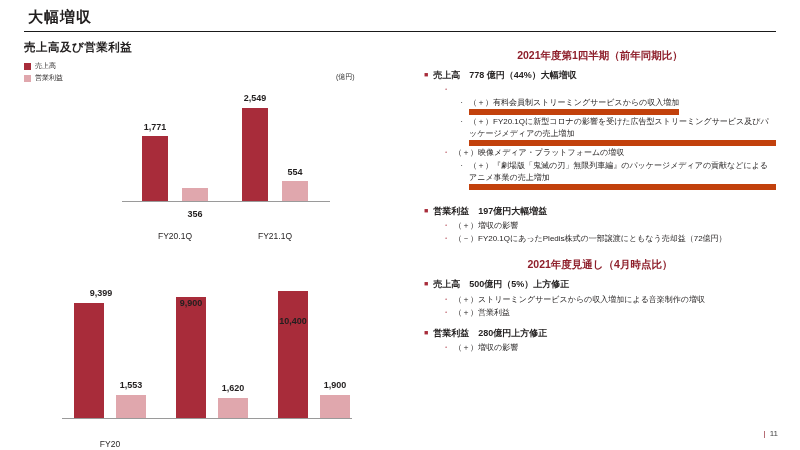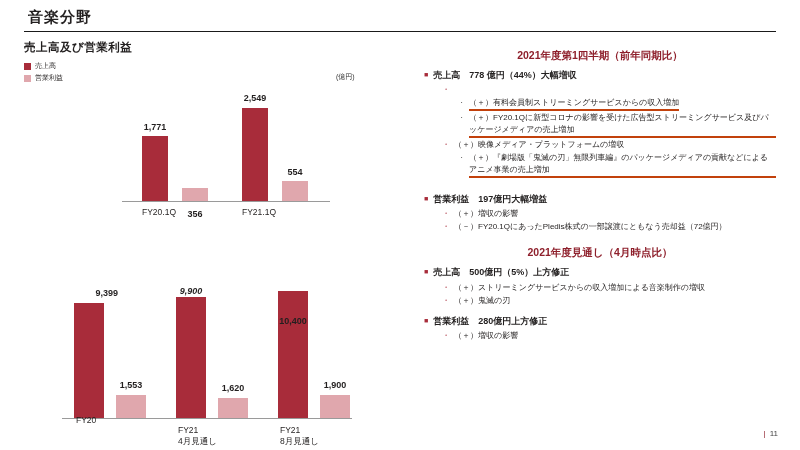--- a/index.html
+++ b/index.html
@@ -83,23 +83,25 @@
     position: absolute;
     font-size: 9px;
     font-weight: bold;
     text-align: center;
     color: #221f1f;
     white-space: nowrap;
   }
   .cat-label {
     position: absolute;
     font-size: 8.5px;
+    text-align: center;
     color: #221f1f;
     white-space: nowrap;
     line-height: 1.25;
+    margin-top: 24px;
   }
   .cat-label.bold { font-weight: normal; }
 
   
   .right-col {
     position: absolute;
     left: 424px;
     top: 48px;
     width: 352px;
     font-size: 8px;
@@ -147,38 +149,38 @@
     margin-bottom: 1px;
   }
   .lvl3 .mk {
     color: #555;
     font-size: 7px;
     margin-right: 4px;
     line-height: 1.6;
   }
   .lvl3 .txt { font-size: 8px; }
   .gap { height: 7px; }
-  .u-red  { border-bottom: 2px solid #c2410c; }
+  .u-red  { border-bottom: 6px solid #c2410c; }
   .block2 { margin-top: 12px; }
   .page-num {
     position: absolute;
     right: 22px;
     bottom: 12px;
     font-size: 8px;
     color: #444;
   }
   .page-num .bar-sep {
     color: #8e1f2b;
     margin-right: 4px;
   }
 </style>
 </head>
 <body>
 
-<div class="page-title">音楽分野</div>
+<div class="page-title">大幅増収</div>
 <div class="title-rule"></div>
 
 <div class="left-col">
   <div class="sec-title">売上高及び営業利益</div>
 
   <div class="legend">
     <div class="legend-row">
       <span class="legend-swatch" style="background:#a82c3a"></span>
       <span>売上高</span>
     </div>
@@ -204,27 +206,27 @@
     <div class="bar prof" style="left:258px;top:123px;width:26px;height:20px;"></div>
     <div class="bar-val" style="left:244px;top:109px;width:54px;">554</div>
     <div class="cat-label bold" style="left:218px;top:149px;width:66px;">FY21.1Q</div>
   </div>
 
   <div class="chart" style="top:215px;height:185px;">
 
     <div class="axis" style="left:38px;top:163px;width:290px;"></div>
 
     <div class="bar rev" style="left:50px;top:48px;width:30px;height:115px;"></div>
-    <div class="bar-val" style="left:36px;top:33px;width:58px;text-align:right;">9,399</div>
+    <div class="bar-val" style="left:48px;top:33px;width:58px;">9,399</div>
     <div class="bar prof" style="left:92px;top:140px;width:30px;height:23px;"></div>
     <div class="bar-val" style="left:78px;top:125px;width:58px;">1,553</div>
     <div class="cat-label" style="left:52px;top:160px;width:68px;">FY20</div>
 
     <div class="bar rev" style="left:152px;top:42px;width:30px;height:121px;"></div>
-    <div class="bar-val" style="left:138px;top:31px;width:58px;font-style:italic;">9,900</div>
+    <div class="bar-val" style="left:138px;top:43px;width:58px;">9,900</div>
     <div class="bar prof" style="left:194px;top:143px;width:30px;height:20px;"></div>
     <div class="bar-val" style="left:180px;top:128px;width:58px;">1,620</div>
     <div class="cat-label" style="left:154px;top:170px;width:68px;">
       <span>FY21</span><br>
       <span>4月見通し</span>
     </div>
 
     <div class="bar rev" style="left:254px;top:36px;width:30px;height:127px;"></div>
     <div class="bar-val" style="left:240px;top:21px;width:58px;margin-top:40px;">10,400</div>
     <div class="bar prof" style="left:296px;top:140px;width:30px;height:23px;"></div>
@@ -288,21 +290,21 @@
     <div class="lvl1">
       <span class="mk">■</span>
       <span class="txt">売上高　500億円（5%）上方修正</span>
     </div>
     <div class="lvl2">
       <span class="mk">・</span>
       <span class="txt">（＋）ストリーミングサービスからの収入増加による音楽制作の増収</span>
     </div>
     <div class="lvl2">
       <span class="mk">・</span>
-      <span class="txt">（＋）鬼滅の刃</span>
+      <span class="txt">（＋）営業利益</span>
     </div>
 
     <div class="gap"></div>
 
     <div class="lvl1">
       <span class="mk">■</span>
       <span class="txt">営業利益　280億円上方修正</span>
     </div>
     <div class="lvl2">
       <span class="mk">・</span>

